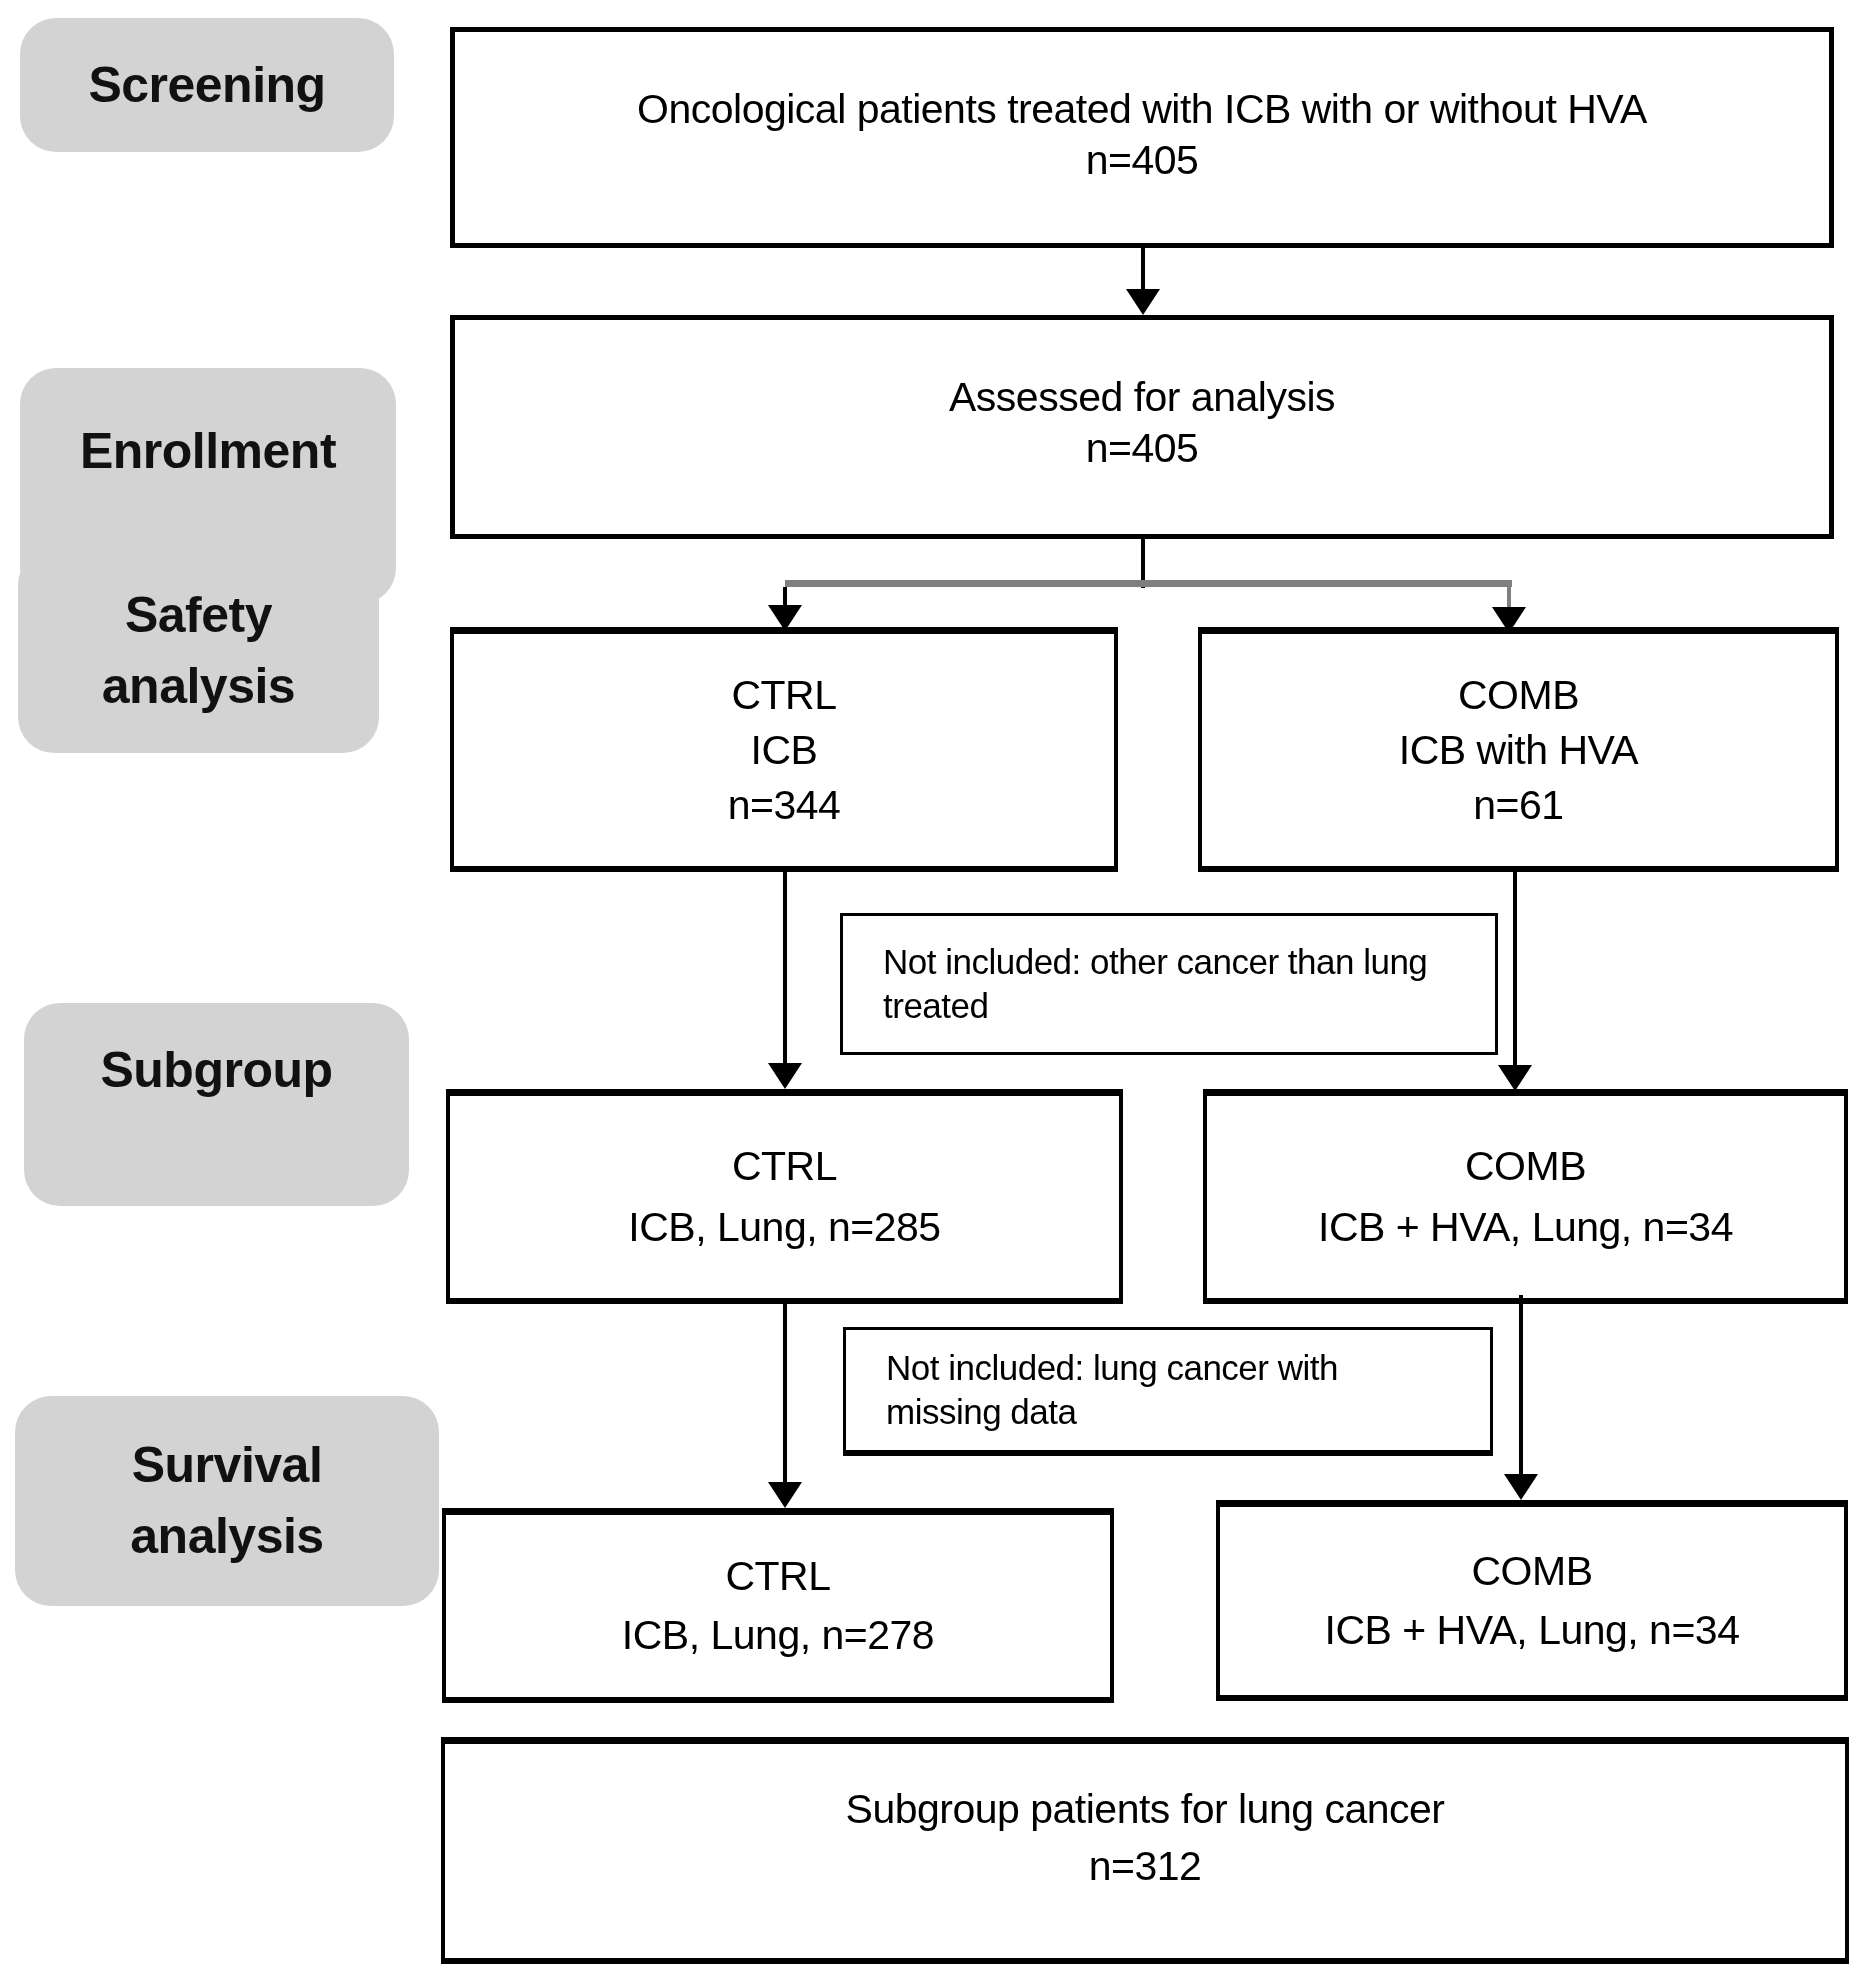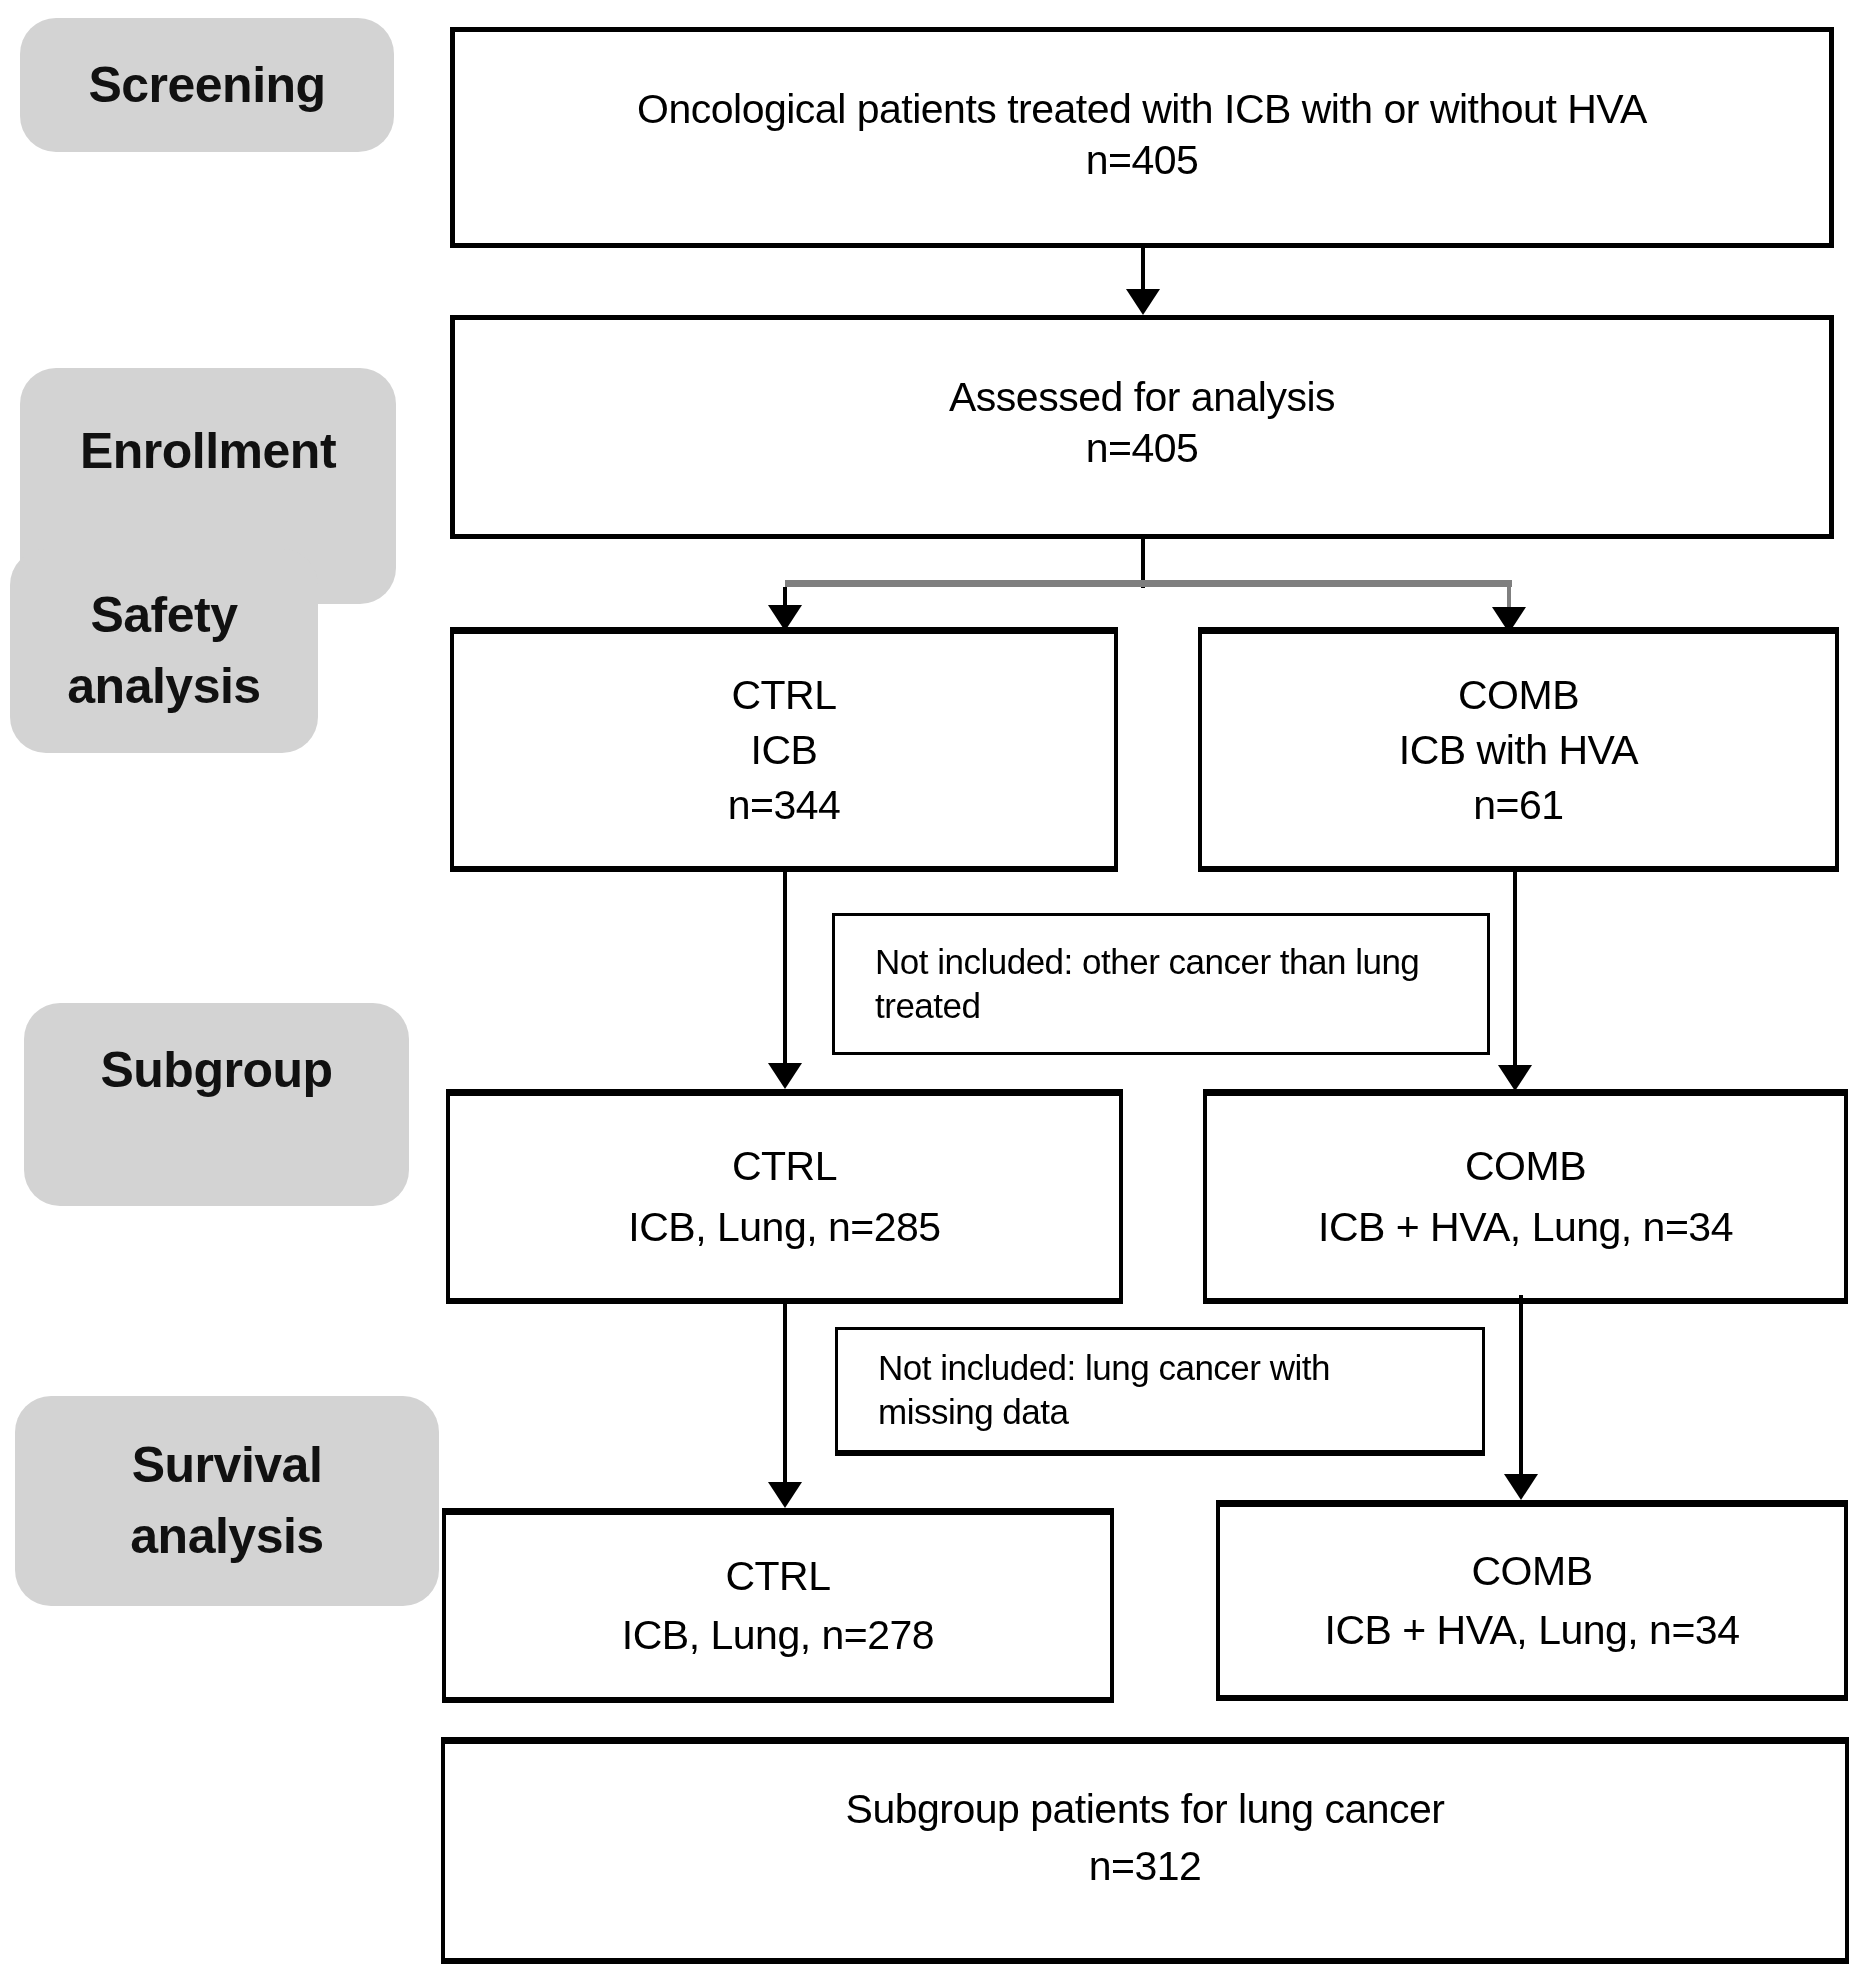--- a/index.html
+++ b/index.html
@@ -55,20 +55,21 @@
     box-sizing:border-box;
     display:flex;
     flex-direction:column;
     align-items:flex-start;
     justify-content:center;
     text-align:left;
     padding-left:40px;
     font-size:35px;
     letter-spacing:-0.5px;
     line-height:44px;
+    margin-left:8px;
   }
   .excl.heavy-bottom{border-bottom-width:6px;}
   
   .vstem{position:absolute;width:4px;background:var(--connector,#000000);}
   .vstem.gray{background:var(--connector-gray,#7f7f7f);}
   .hbar{position:absolute;height:7px;background:var(--connector-gray,#7f7f7f);}
   .ahead{
     position:absolute;width:0;height:0;
     border-left:17px solid transparent;
     border-right:17px solid transparent;
@@ -81,21 +82,21 @@
 <div class="canvas" style="--stage-bg: #d3d3d3; --stage-text: #111111; --box-bg: #ffffff; --box-border: #000000; --text: #000000; --connector: #000000; --connector-gray: #7f7f7f;">
 
   <div class="stage" style="left:20px;top:18px;width:374px;height:134px">
     <span class="ln">Screening</span>
   </div>
 
   <div class="stage text-high" style="left:20px;top:368px;width:376px;height:236px">
     <span class="ln">Enrollment</span>
   </div>
 
-  <div class="stage" style="left:10px;top:549px;width:308px;height:204px">
+  <div class="stage" style="left:18px;top:549px;width:361px;height:204px">
     <span class="ln">Safety</span>
     <span class="ln">analysis</span>
   </div>
 
   <div class="stage text-high" style="left:24px;top:1003px;width:385px;height:203px">
     <span class="ln">Subgroup</span>
   </div>
 
   <div class="stage" style="left:15px;top:1396px;width:424px;height:210px">
     <span class="ln">Survival</span>

